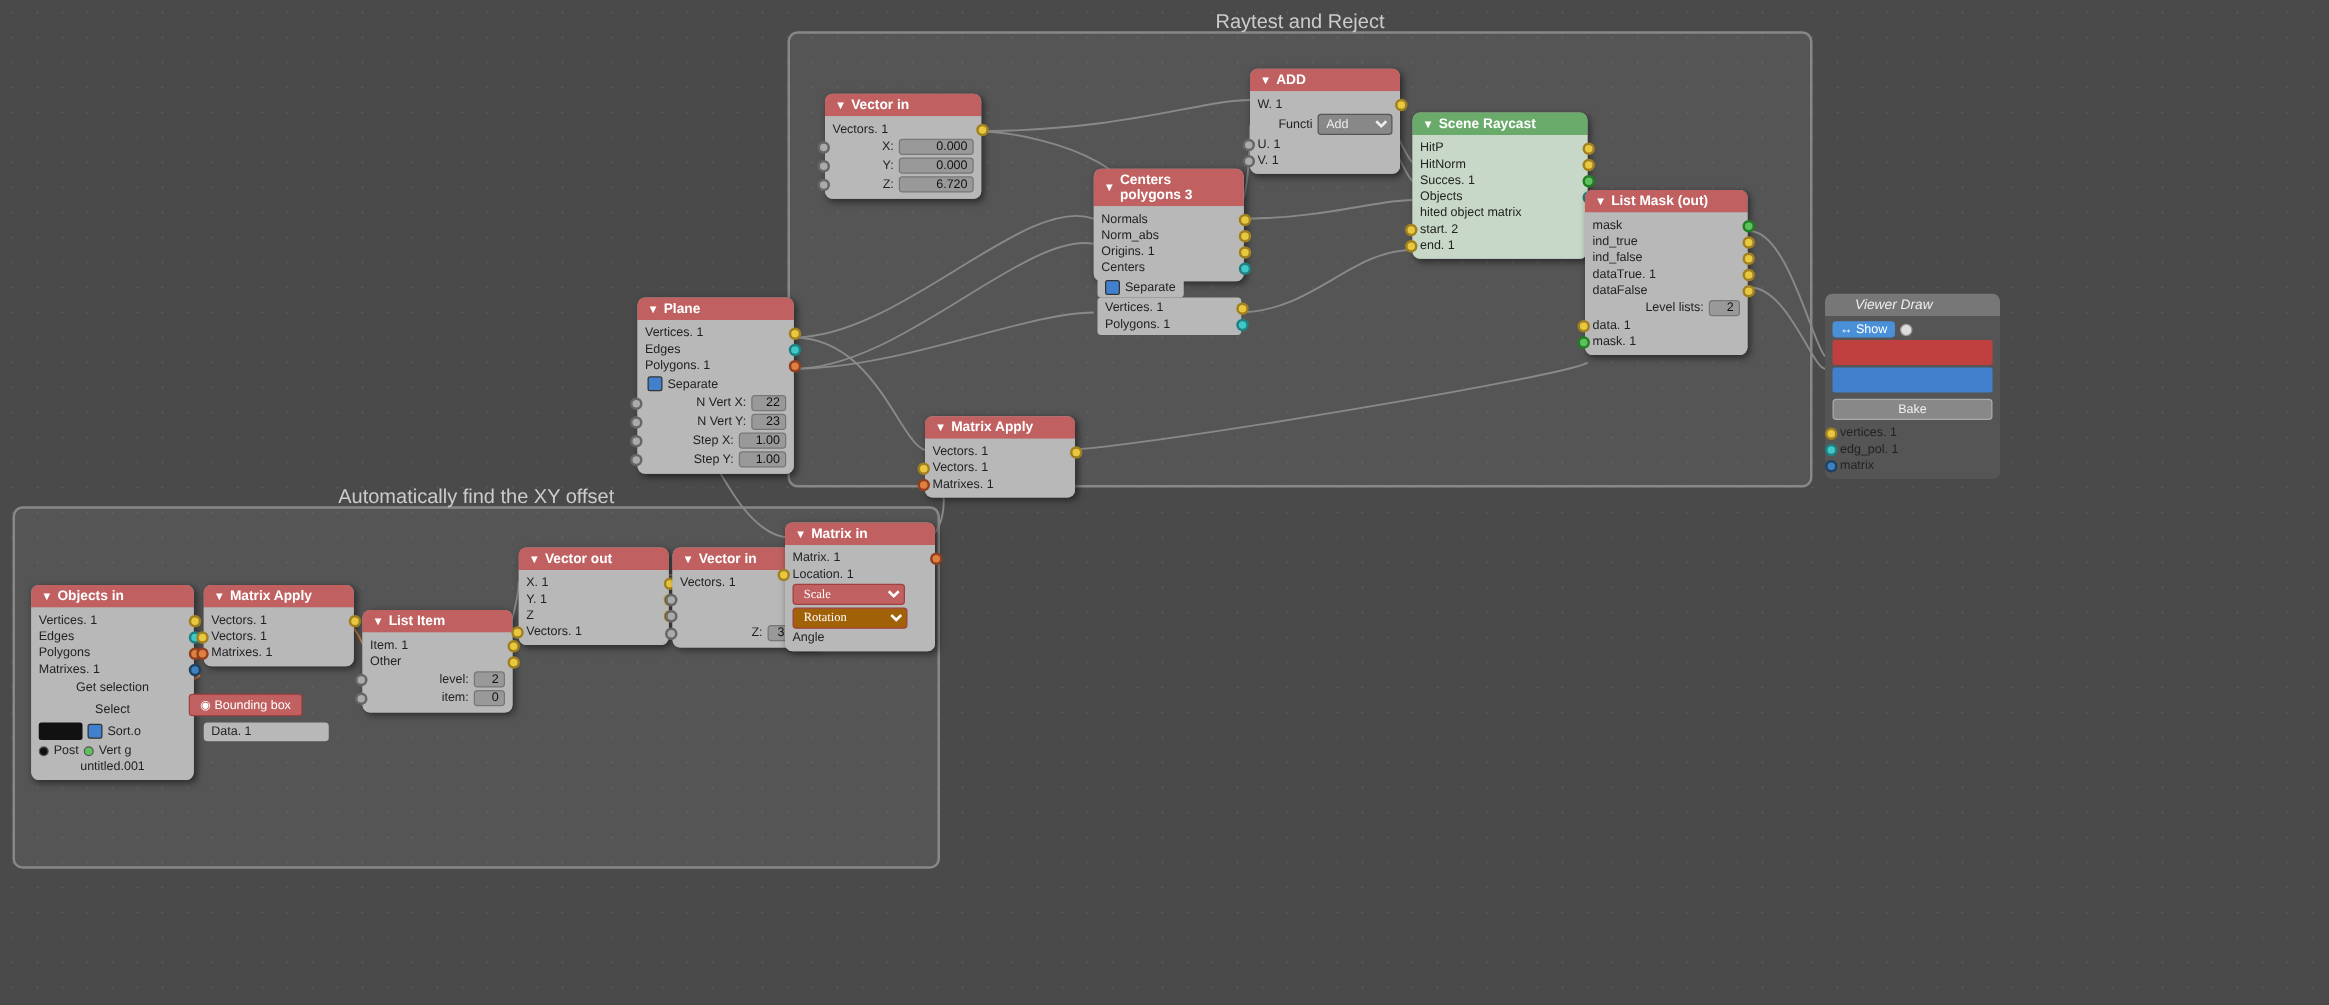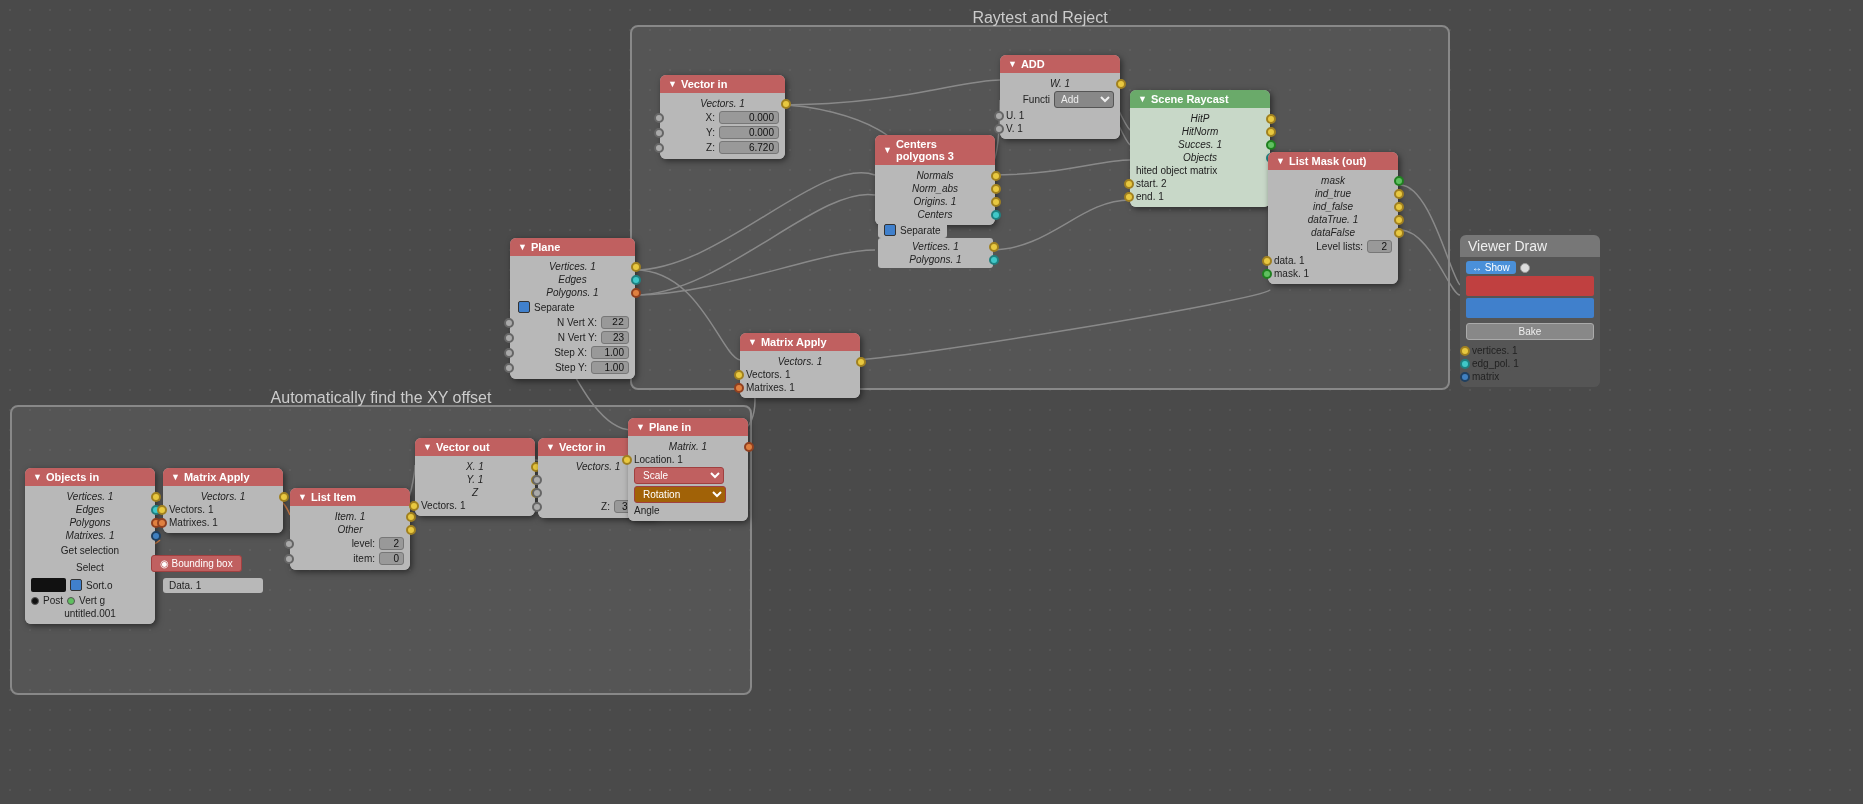--- a/index.html
+++ b/index.html
@@ -49,22 +49,21 @@
     .node-row {
       display: flex;
       align-items: center;
       padding: 1px 6px;
       font-size: 10px;
       color: #222;
       position: relative;
     }
 
     .node-row.right {
-      justify-content: center;
-      font-style: italic;
+      justify-content: flex-start;
     }
 
     .socket {
       width: 10px;
       height: 10px;
       border-radius: 50%;
       border: 2px solid #333;
       position: absolute;
     }
 
@@ -126,20 +125,21 @@
     }
 
     .node-select {
       background: #888;
       border: 1px solid #666;
       border-radius: 3px;
       padding: 1px 4px;
       font-size: 10px;
       color: #111;
       width: 80px;
+      font-family: Liberation Serif, serif;
     }
 
     .checkbox-row {
       display: flex;
       align-items: center;
       gap: 4px;
       padding: 2px 8px;
       font-size: 10px;
     }
 
@@ -182,26 +182,27 @@
 
     .viewer-node {
       background: #555;
       border-radius: 6px;
       min-width: 130px;
     }
 
     .viewer-header {
       background: #777;
       border-radius: 6px 6px 0 0;
-      padding: 3px 8px;
-      font-size: 14px;
+      padding: 3px 24px;
+      font-size: 11px;
       color: #eee;
       display: flex;
       align-items: center;
       gap: 4px;
+      font-style: italic;
     }
 
     .viewer-body {
       background: #555;
       border-radius: 0 0 6px 6px;
       padding: 4px 6px;
     }
 
     .color-bar-red {
       height: 20px;
@@ -558,21 +559,21 @@
       <span>Polygons. 1</span>
       <div class="socket right orange"></div>
     </div>
     <div class="checkbox-row">
       <span class="separate-checkbox"></span>
       <span style="color:#222; font-size:10px;">Separate</span>
     </div>
     <div class="node-row">
       <div class="socket left gray"></div>
       <span class="node-input-label">N Vert X:</span>
-      <span class="node-input" style="width:28px;font-family:Liberation Mono, monospace;">22</span>
+      <span class="node-input" style="width:28px;">22</span>
     </div>
     <div class="node-row">
       <div class="socket left gray"></div>
       <span class="node-input-label">N Vert Y:</span>
       <span class="node-input" style="width:28px;">23</span>
     </div>
     <div class="node-row">
       <div class="socket left gray"></div>
       <span class="node-input-label">Step X:</span>
       <span class="node-input" style="width:38px;">1.00</span>
@@ -781,21 +782,21 @@
       <div class="socket left gray"></div>
       <span class="node-input-label">Z:</span>
       <span class="node-input" style="width:38px;">3.690</span>
     </div>
   </div>
 </div>
 
 <div class="node" style="left:628px; top:418px; width:115px;">
   <div class="node-header">
     <span class="arrow">▼</span>
-    <span>Plane in</span>
+    <span>Matrix in</span>
   </div>
   <div class="node-body">
     <div class="node-row right">
       <span>Matrix. 1</span>
       <div class="socket right orange"></div>
     </div>
     <div class="node-row">
       <div class="socket left yellow"></div>
       <span>Location. 1</span>
     </div>

